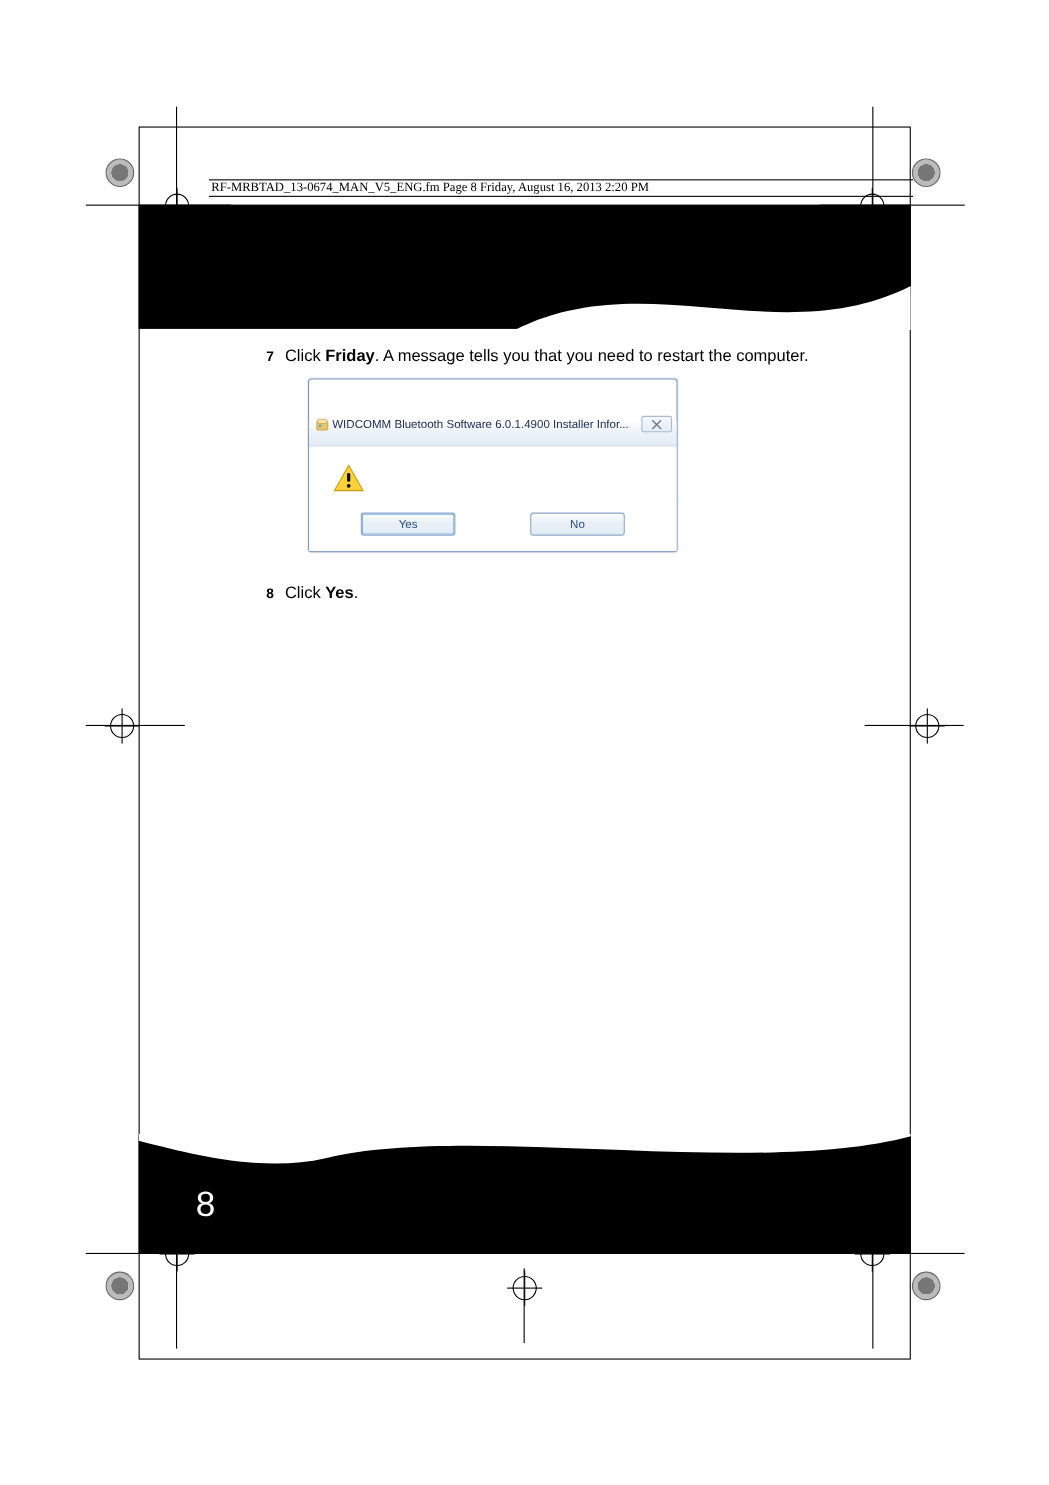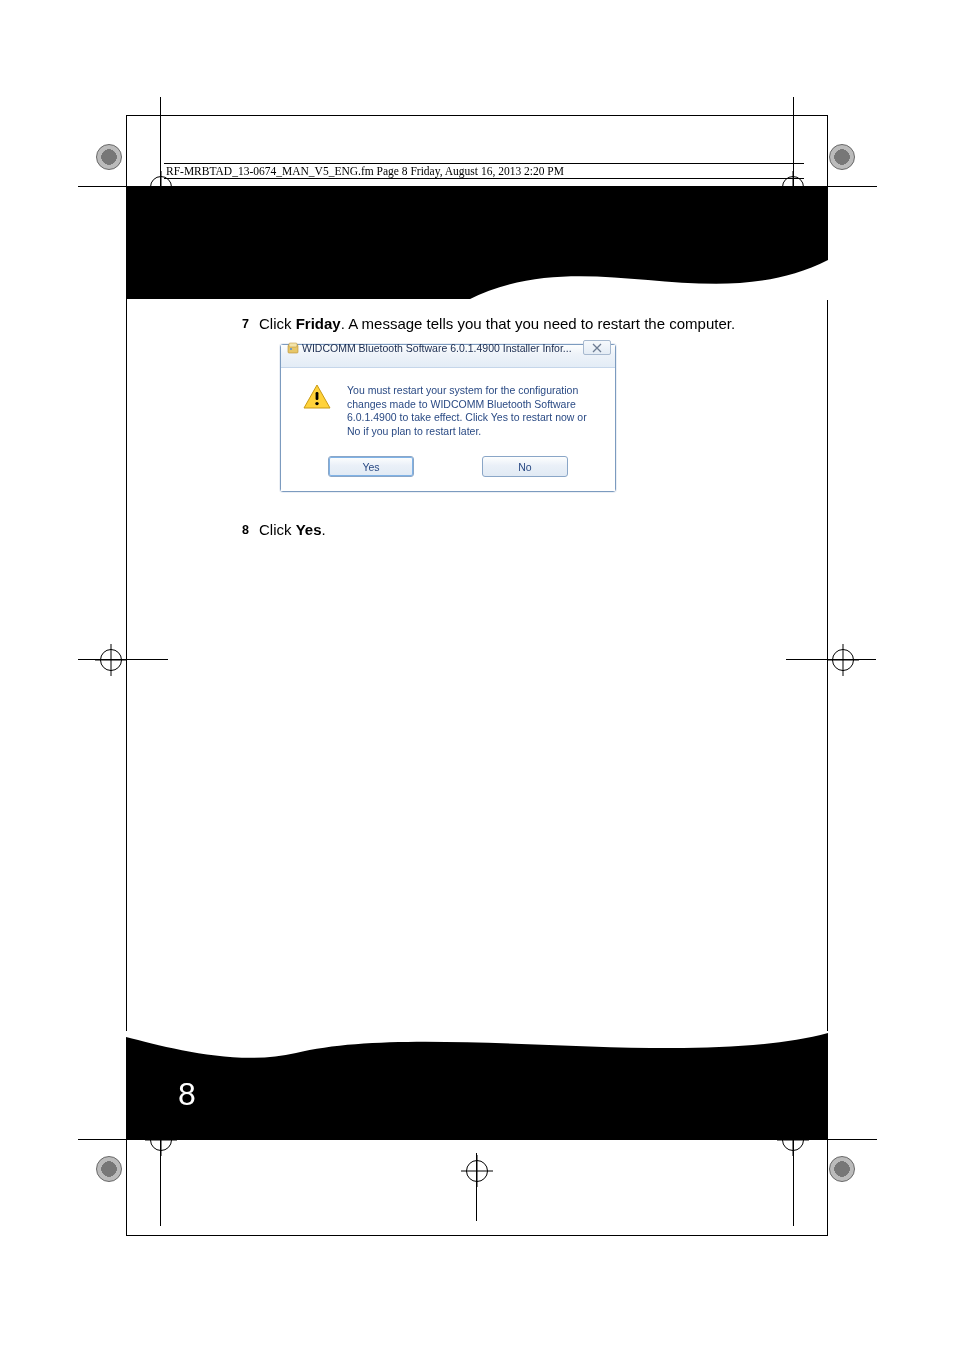--- a/index.html
+++ b/index.html
@@ -40,21 +40,21 @@
 
   
   .page-frame {
     position: absolute;
     border: 1px solid #000;
   }
 
   
   .header-line {
     position: absolute;
-    left: 164px; top: 163px;
+    left: 190px; top: 163px;
     font-size: 11.5px;
     font-family: "Times New Roman", serif;
     color: #000;
     padding: 1px 2px;
     border-top: 0.25px solid #000;
     border-bottom: 0.25px solid #000;
     width: 640px;
   }
 
   
@@ -104,20 +104,21 @@
     color: #2a4a84;
   }
   .dlg-titlebar {
     display: flex;
     align-items: center;
     height: 23px;
     background: linear-gradient(#fdfefe,#eef3f9 40%,#e3ecf6);
     border-bottom: 1px solid #c5d6ea;
     padding: 0 4px 17px 5px;
     gap: 2px;
+    margin-top: 38px;
   }
   .dlg-icon {
     width: 14px; height: 14px;
     display:inline-flex; align-items:center; justify-content:center;
   }
   .dlg-title {
     flex: 1;
     font-size: 10.5px;
     color: #1a2b4f;
     white-space: nowrap; overflow: hidden; text-overflow: clip;
@@ -248,21 +249,20 @@
         </span>
       </div>
       <div class="dlg-body">
         <span class="warn-icon">
           <svg width="28" height="26" viewBox="0 0 28 26">
             <path d="M14 1 L27 24 L1 24 Z" fill="#ffd23a" stroke="#c99a12" stroke-width="1"></path>
             <rect x="12.6" y="8" width="2.8" height="8" rx="1.2" fill="#000"></rect>
             <circle cx="14" cy="19.6" r="1.7" fill="#000"></circle>
           </svg>
         </span>
-        <div class="dlg-text">You must restart your system for the configuration changes made to WIDCOMM Bluetooth Software 6.0.1.4900 to take effect. Click Yes to restart now or No if you plan to restart later.</div>
       </div>
       <div class="dlg-buttons">
         <div class="dlg-btn hl">Yes</div>
         <div class="dlg-btn">No</div>
       </div>
     </div>
   </div>
 
   <div class="step">
     <div class="step-num">8</div>

